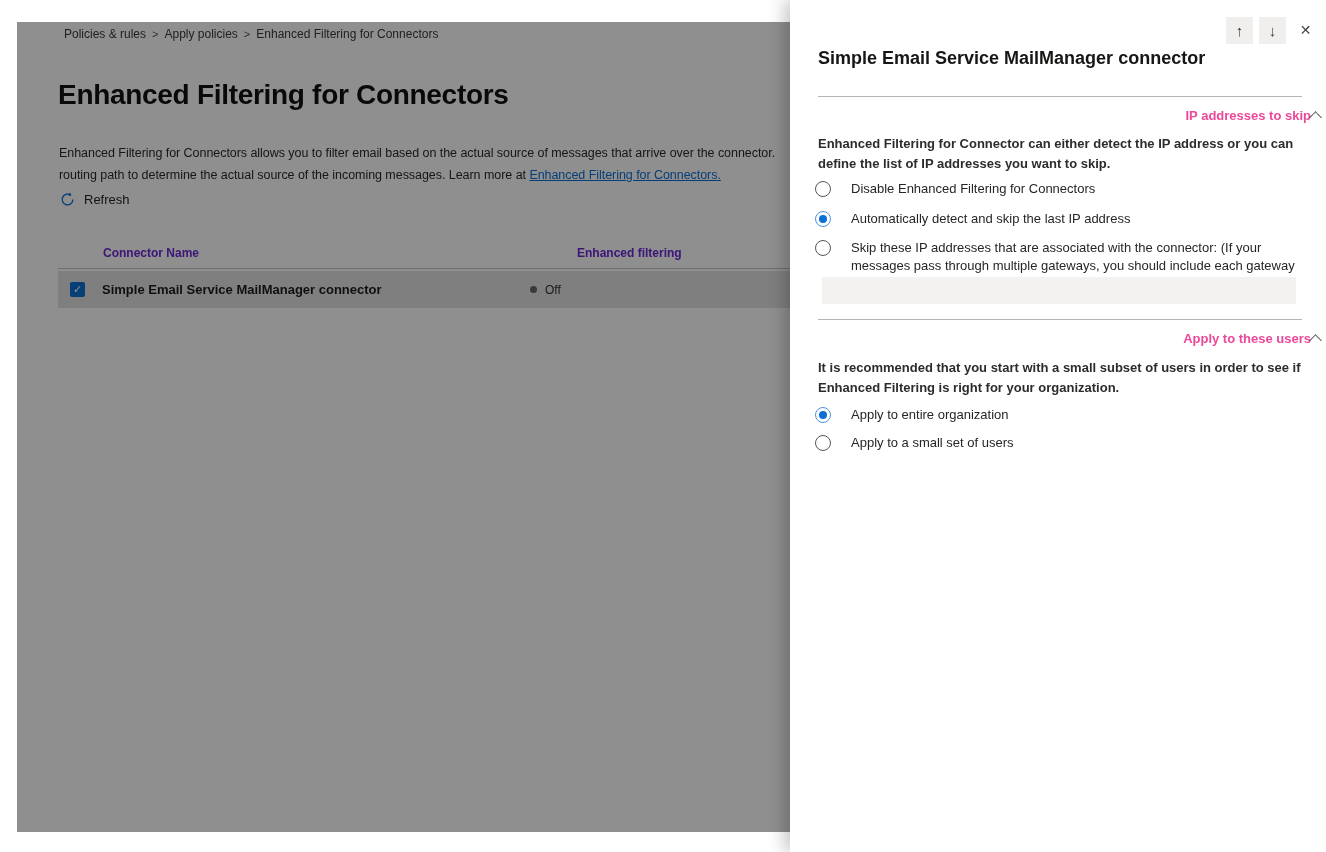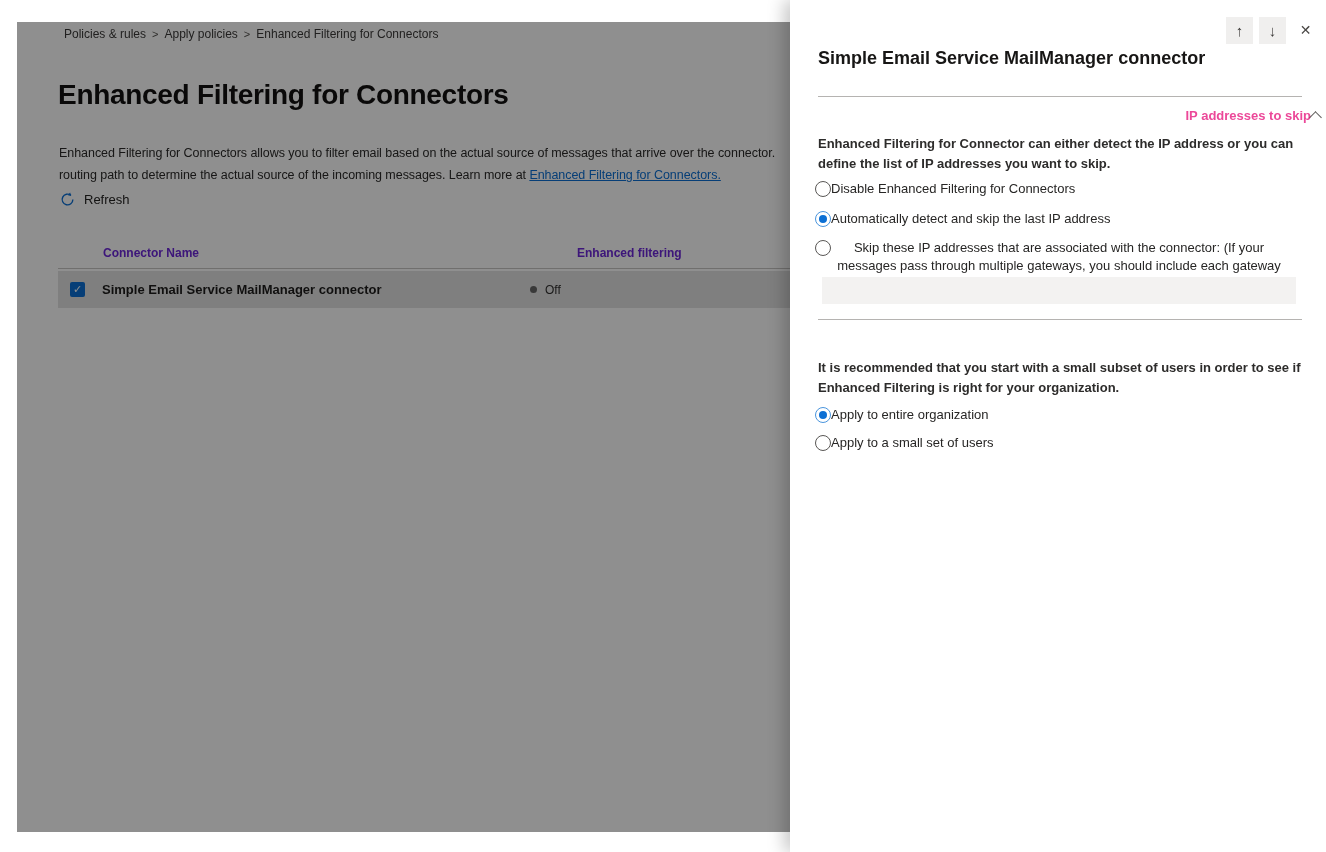--- a/index.html
+++ b/index.html
@@ -78,21 +78,21 @@
   }
   .chevron-up{
     width:8px;height:8px;border-top:1.6px solid #5c5a58;border-right:1.6px solid #5c5a58;
     transform:rotate(-45deg);margin-right:2px;margin-top:4px;
   }
   .sec-desc{
     position:absolute;left:28px;width:488px;
     font-size:13px;font-weight:700;line-height:20px;color:#2d2c2b;
   }
   .opt{
-    position:absolute;left:25px;width:492px;display:flex;gap:0;align-items:flex-start;cursor:pointer;text-align:center;
+    position:absolute;left:25px;width:492px;display:flex;gap:20px;align-items:flex-start;cursor:pointer;
   }
   .radio{
     flex:none;width:16px;height:16px;box-sizing:border-box;border-radius:50%;
     border:1px solid #59575 5;border:1px solid #595755;background:#fff;position:relative;margin-top:1px;
   }
   .opt .radio.checked{border-color:#4a95dd;}
   .opt .radio.checked::after{
     content:"";position:absolute;left:3px;top:3px;width:8px;height:8px;border-radius:50%;
     background:var(--accent,#0b6fd4);
   }
@@ -192,20 +192,24 @@
 
   <div class="opt" style="top:239px">
     <span class="radio"></span>
     <span class="opt-label">Skip these IP addresses that are associated with the connector: (If your messages pass through multiple gateways, you should include each gateway IP address)</span>
   </div>
 
   <input class="ip-input" type="text" value="" style="">
 
   <div class="divider" style="top:319px"></div>
 
+  <div class="sec-head" style="top:331px">
+    <span>Apply to these users</span>
+    <span class="chevron-up"></span>
+  </div>
 
   <div class="sec-desc" style="top:358px">It is recommended that you start with a small subset of users in order to see if Enhanced Filtering is right for your organization.</div>
 
   <div class="opt" style="top:434px">
     <span class="radio"></span>
     <span class="opt-label">Apply to a small set of users</span>
   </div>
 
   <div class="opt" style="top:406px">
     <span class="radio checked"></span>

